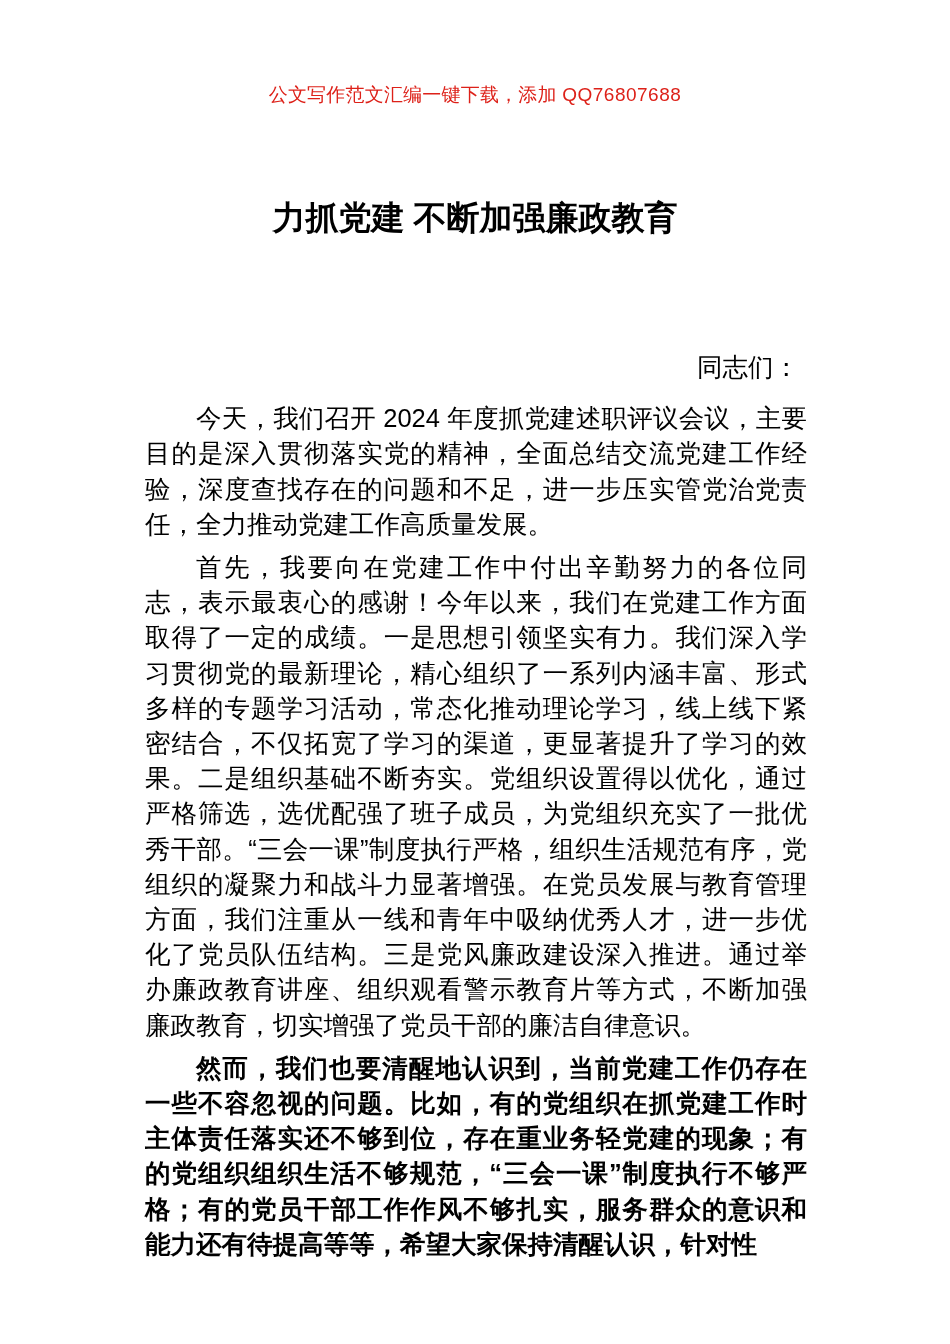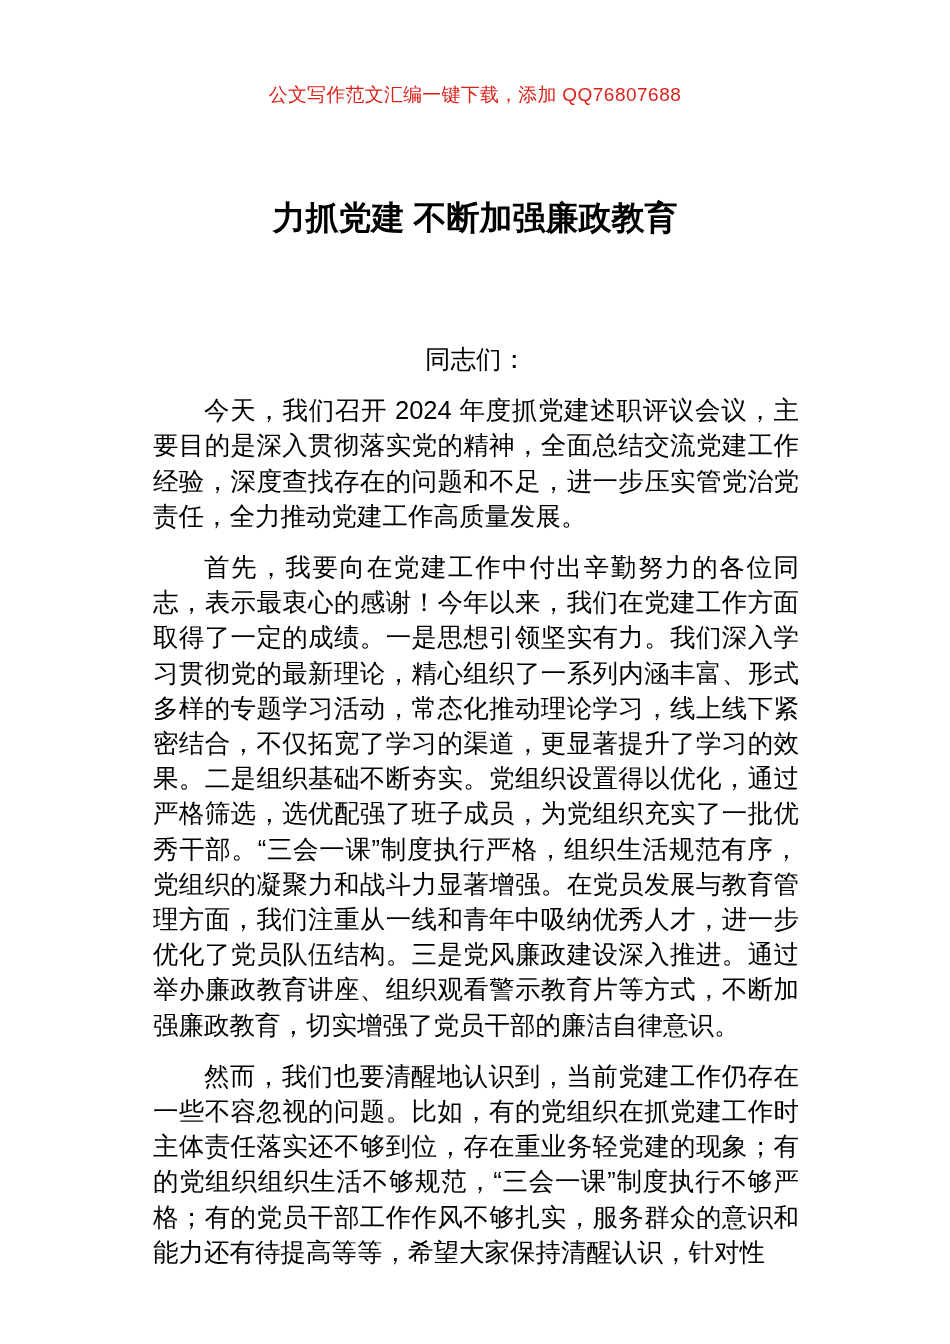--- a/index.html
+++ b/index.html
@@ -57,34 +57,35 @@
     left: 137px;
     width: 678px;
     font-size: 25.5px;
     line-height: 35.2px;
     color: #000000;
     text-align: justify;
     text-justify: inter-character;
   }
 
   .salutation {
-    margin: 8px;
+    margin: 16px;
     text-indent: 0;
-    text-align: center;
+    text-align: right;
   }
 
   .body-para {
-    margin: 16px;
+    margin: 8px;
     text-indent: 2em;
     text-align: justify;
     text-justify: inter-character;
   }
 
   .body-para:last-child {
     text-align: justify;
+    font-weight: bold;
   }
 </style>
 </head>
 <body>
 
 <div class="page">
 
   <div class="promo-banner">
     <span>公文写作范文汇编一键下载，添加 </span><span class="qq-code">QQ76807688</span>
   </div>

